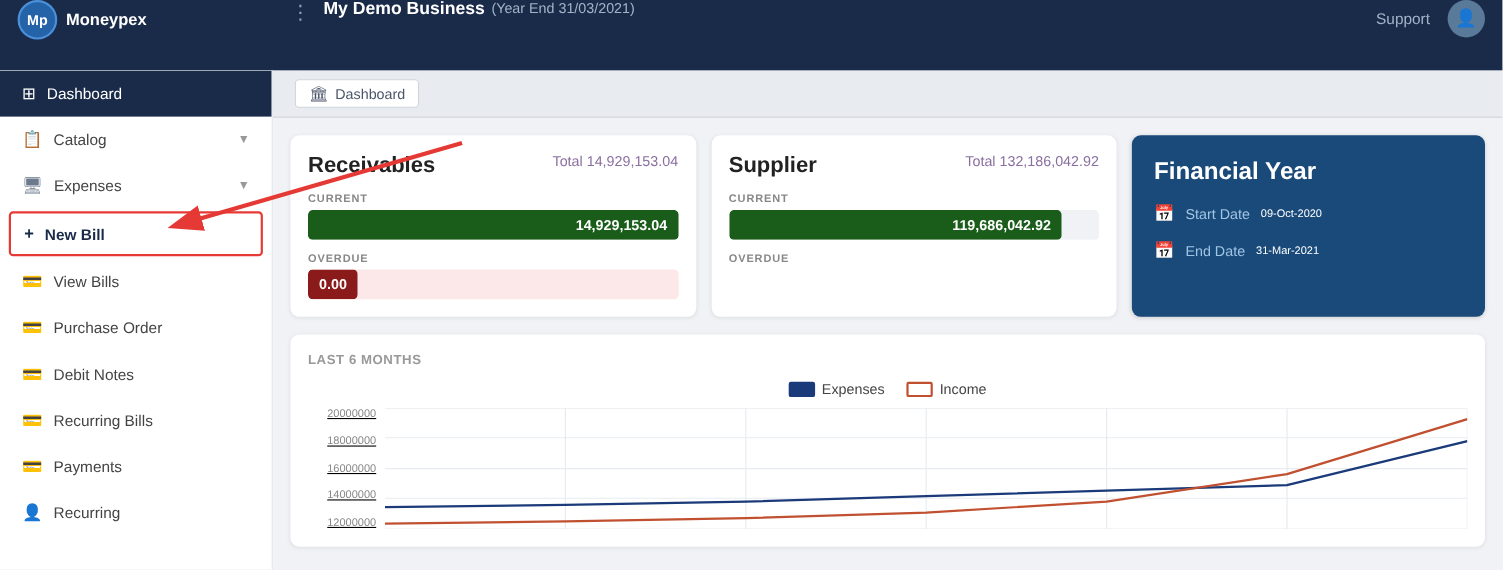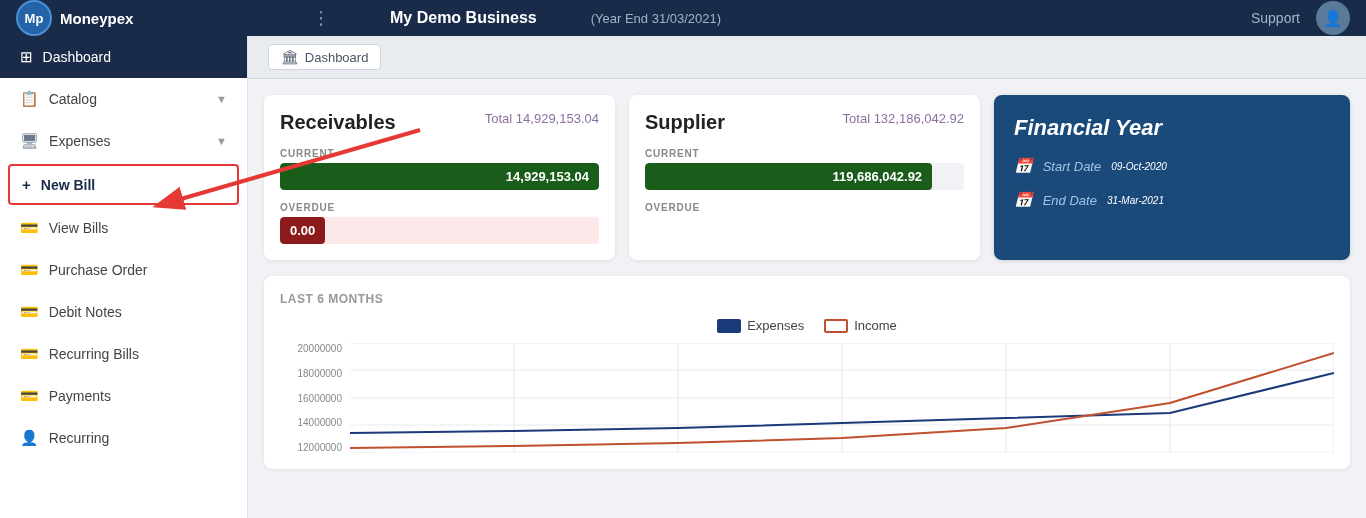--- a/index.html
+++ b/index.html
@@ -3,25 +3,24 @@
   <meta charset="utf-8">
   <style>
     * { box-sizing: border-box; margin: 0; padding: 0; }
     body { font-family: 'Segoe UI', Arial, sans-serif; background: #f0f2f5; display: flex; flex-direction: column; height: 518px; overflow: hidden; }
 
     
     .top-header {
       background: #1a2b4a;
       color: white;
       display: flex;
-      align-items: center;
+      align-items: flex-start;
       padding: 0 16px;
-      height: 36px;
+      height: 64px;
       flex-shrink: 0;
-      gap: 48px;
     }
     .top-header .logo-area {
       display: flex;
       align-items: center;
       width: 248px;
       gap: 8px;
     }
     .logo-circle {
       width: 36px; height: 36px;
       background: #2563a8;
@@ -183,28 +182,27 @@
       padding: 6px 10px;
       border-radius: 4px;
       display: inline-block;
     }
 
     
     .financial-card {
       background: #1a4a7a;
       border-radius: 8px;
       padding: 20px;
-      width: 356px;
+      width: 321px;
       flex-shrink: 0;
       color: white;
       box-shadow: 0 1px 4px rgba(0,0,0,0.15);
       display: flex;
       flex-direction: column;
       gap: 16px;
-      font-style: italic;
     }
     .financial-title { font-size: 22px; font-weight: 700; color: white; }
     .financial-row {
       display: flex;
       align-items: center;
       gap: 10px;
       font-size: 14px;
     }
     .financial-label { color: #a0c4e4; font-size: 13px; }
     .financial-value { color: white; font-size: 10px; font-weight: 500; }
@@ -238,20 +236,21 @@
     .legend-box { width: 24px; height: 14px; border-radius: 2px; }
     .y-axis {
       position: absolute;
       left: -72px;
       top: 0;
       height: 100%;
       display: flex;
       flex-direction: column;
       justify-content: space-between;
       text-align: right;
+      text-decoration: underline;
     }
     .y-label { font-size: 10px; color: #888; }
   </style>
 </head>
 <body>
 
 <header class="top-header">
   <div class="logo-area">
     <div class="logo-circle">Mp</div>
     <span class="logo-text">Moneypex</span>

